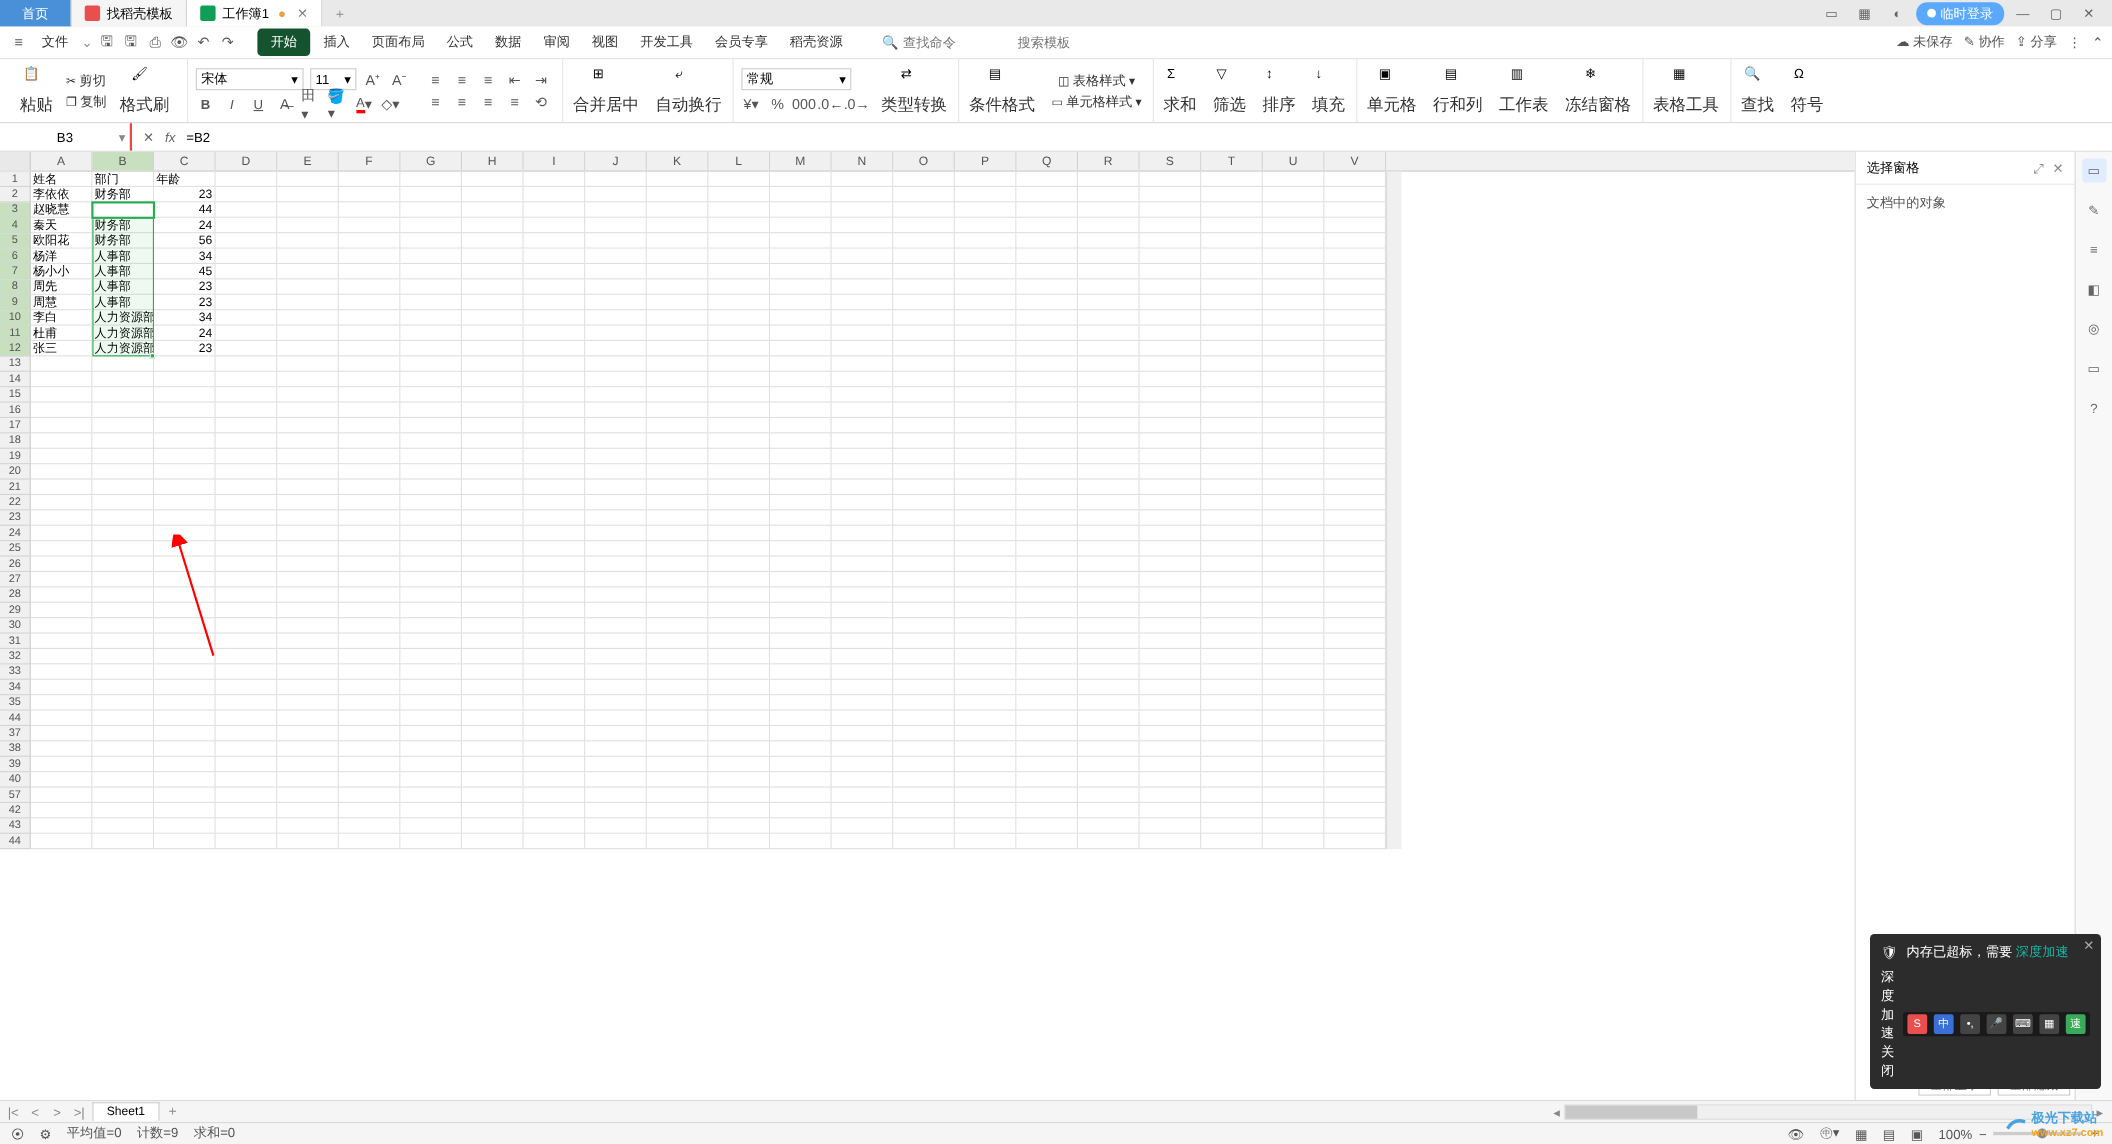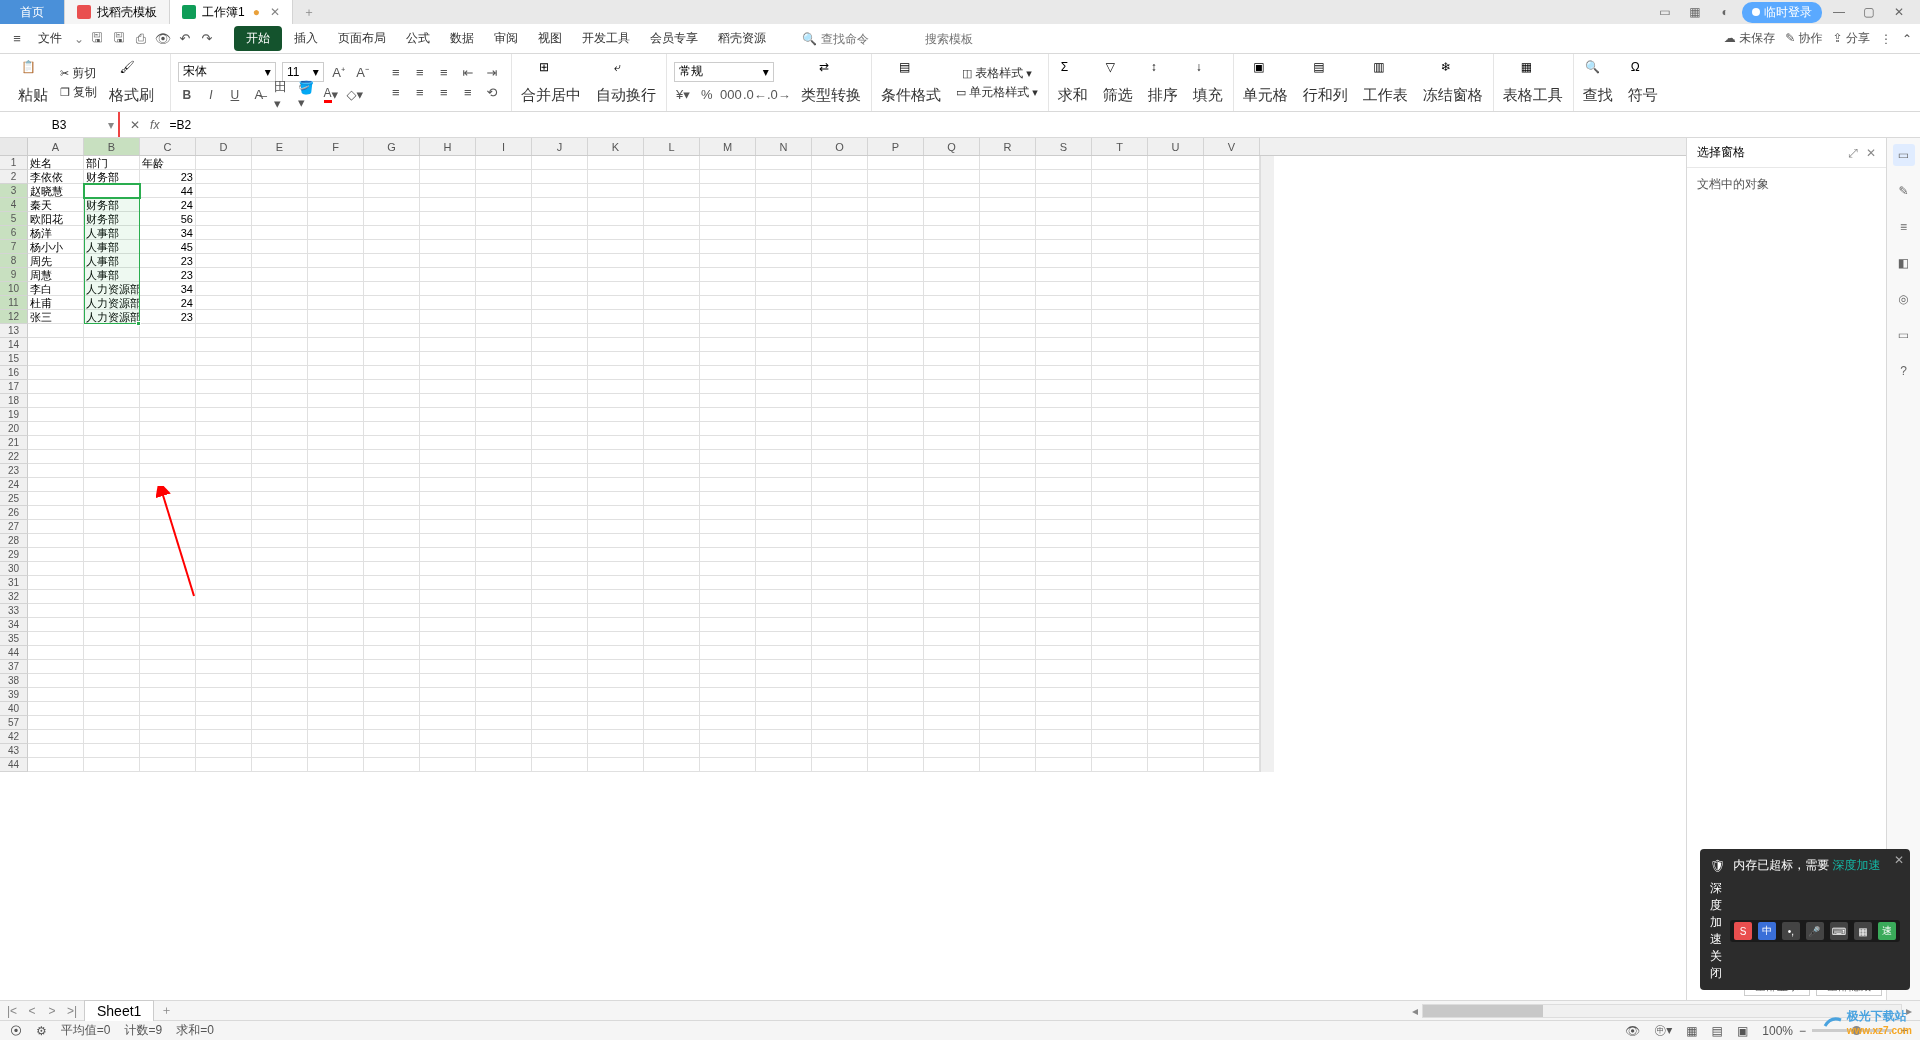--- a/index.html
+++ b/index.html
@@ -60,21 +60,21 @@
 .arrow{position:absolute;left:128px;top:330px;pointer-events:none}
 .sidepanel{width:200px;border-left:1px solid #d9d9d9;background:#fff;display:flex;flex-direction:column}
 .sphead{padding:6px 10px;border-bottom:1px solid #e8e8e8;display:flex;align-items:center;justify-content:space-between;font-size:12px}
 .spclose{display:flex;gap:8px;color:#888}
 .spbody{padding:8px 10px;color:#555;font-size:12px}
 .sidetools{width:34px;border-left:1px solid #d9d9d9;background:#f8f8f8;display:flex;flex-direction:column;align-items:center;padding-top:6px;gap:14px}
 .stbtn{width:22px;height:22px;display:flex;align-items:center;justify-content:center;color:#666}
 .stbtn.active{background:#e0ecff;border-radius:3px}
 .sheettabs{height:20px;border-top:1px solid #d9d9d9;display:flex;align-items:center;padding:0 4px;gap:4px;background:#f5f5f5}
 .navbtn{width:16px;text-align:center;color:#888}
-.sheettab{padding:2px 12px;background:#fff;border:1px solid #ccc;border-bottom:none;font-size:14px}
+.sheettab{padding:2px 12px;background:#fff;border:1px solid #ccc;border-bottom:none;font-size:11px}
 .hscroll{display:flex;align-items:center;margin-left:auto}
 .hscroll-track{width:480px;height:14px;background:#f0f0f0;border:1px solid #ddd;position:relative}
 .hscroll-thumb{position:absolute;left:0;top:0;height:100%;width:120px;background:#c8c8c8}
 .sheetfooter{display:flex;gap:6px;margin-left:auto;padding:0 6px}
 .footbtn{border:1px solid #ccc;padding:1px 10px;font-size:11px;color:#666;background:#fff}
 .statusbar{height:20px;border-top:1px solid #d9d9d9;display:flex;align-items:center;padding:0 10px;gap:14px;background:#f5f5f5;font-size:11px;color:#555}
 .statspacer{flex:1}
 .zoomctl{display:flex;align-items:center;gap:6px}
 .zoomline{width:80px;height:3px;background:#ccc;position:relative}
 .zoomline::after{content:"";position:absolute;left:50%;top:-3px;width:9px;height:9px;background:#888;border-radius:50%}

